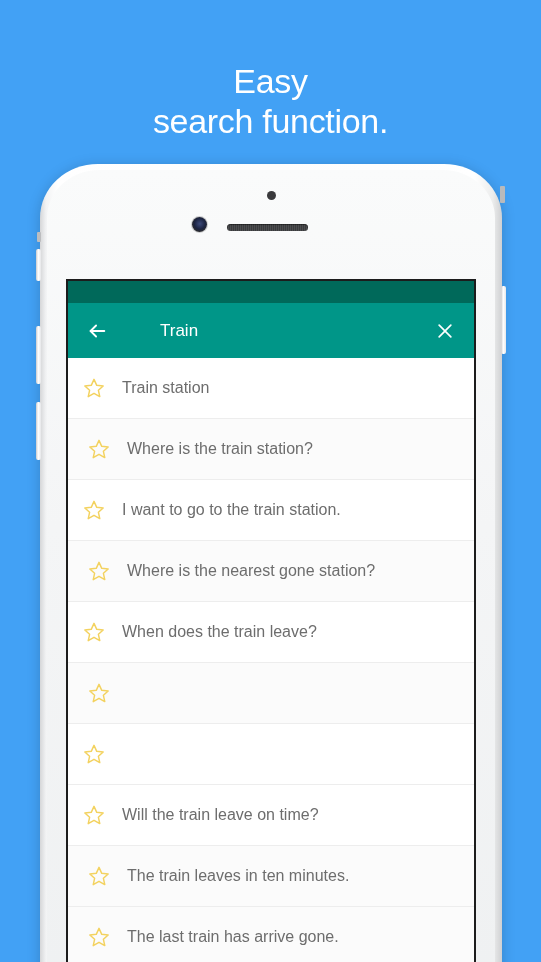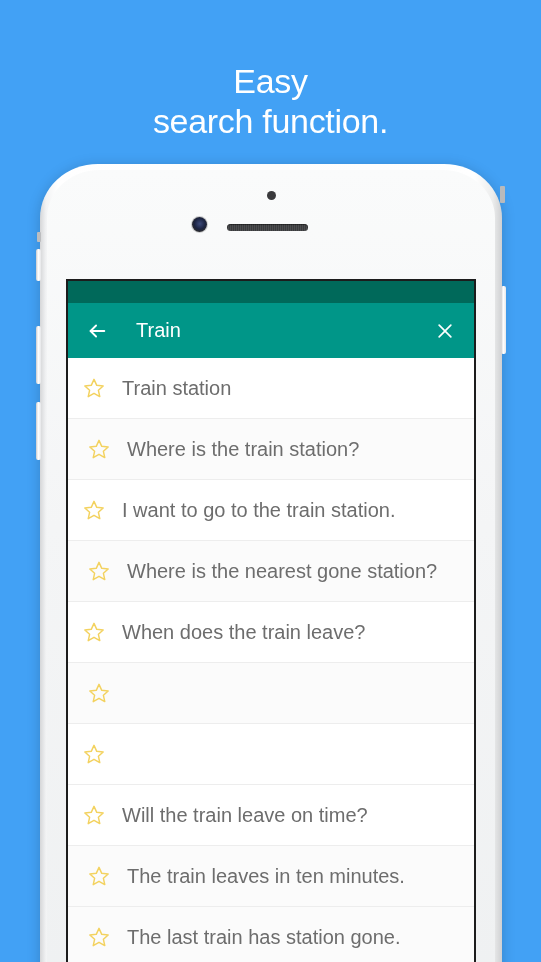--- a/index.html
+++ b/index.html
@@ -120,22 +120,22 @@
     box-sizing: border-box;
   }
   .tb-icon {
     width: 30px; height: 30px;
     display: flex; align-items: center; justify-content: center;
     flex: 0 0 auto;
   }
   .tb-icon svg { display: block; }
   .tb-title {
     color: #ffffff;
-    font-size: 20px;
-    margin-left: 24px;
+    font-size: 17px;
+    margin-left: 48px;
     flex: 1 1 auto;
     white-space: nowrap;
   }
 
   
   .list {
     background: #ffffff;
   }
   .row {
     display: flex;
@@ -149,21 +149,21 @@
   .row.alt { background: #fbfbfb; padding-left: 15px; }
   .star {
     flex: 0 0 auto;
     width: 32px; height: 30px;
     display: flex; align-items: center; justify-content: center;
     margin-right: 12px;
   }
   .star svg { display: block; }
   .row-text {
     color: #6d6d6d;
-    font-size: 20px;
+    font-size: 16px;
     line-height: 1.33;
     text-align: center;
   }
 </style>
 </head>
 <body>
 
 <div class="headline">Easy
 search function.</div>
 
@@ -282,19 +282,19 @@
           </span>
           <span class="row-text">The train leaves in ten minutes.</span>
         </div>
 
         <div class="row alt">
           <span class="star">
             <svg width="22" height="22" viewBox="0 0 24 24" fill="none" stroke="#f3d25f" stroke-width="1.6" stroke-linejoin="round">
               <polygon points="12,2.6 15,9.1 22,9.8 16.8,14.5 18.3,21.4 12,17.8 5.7,21.4 7.2,14.5 2,9.8 9,9.1"></polygon>
             </svg>
           </span>
-          <span class="row-text">The last train has station gone.</span>
+          <span class="row-text">The last train has arrive gone.</span>
         </div>
 
       </div>
     </div>
   </div>
 </div>
 
 </body></html>

